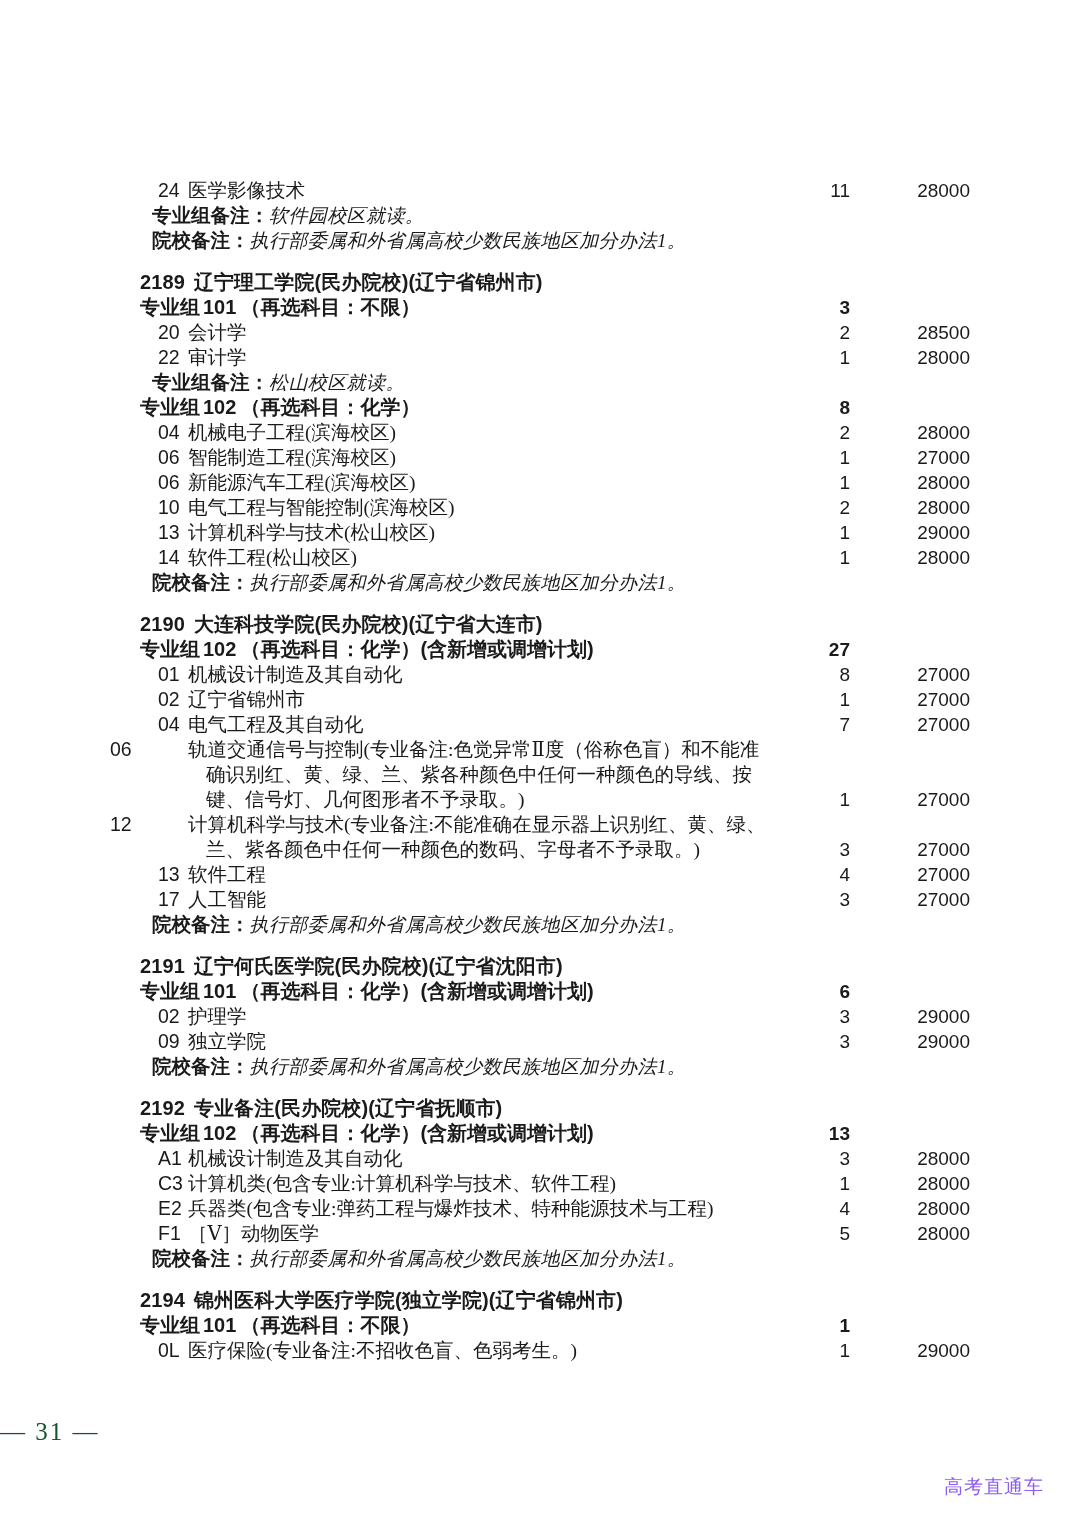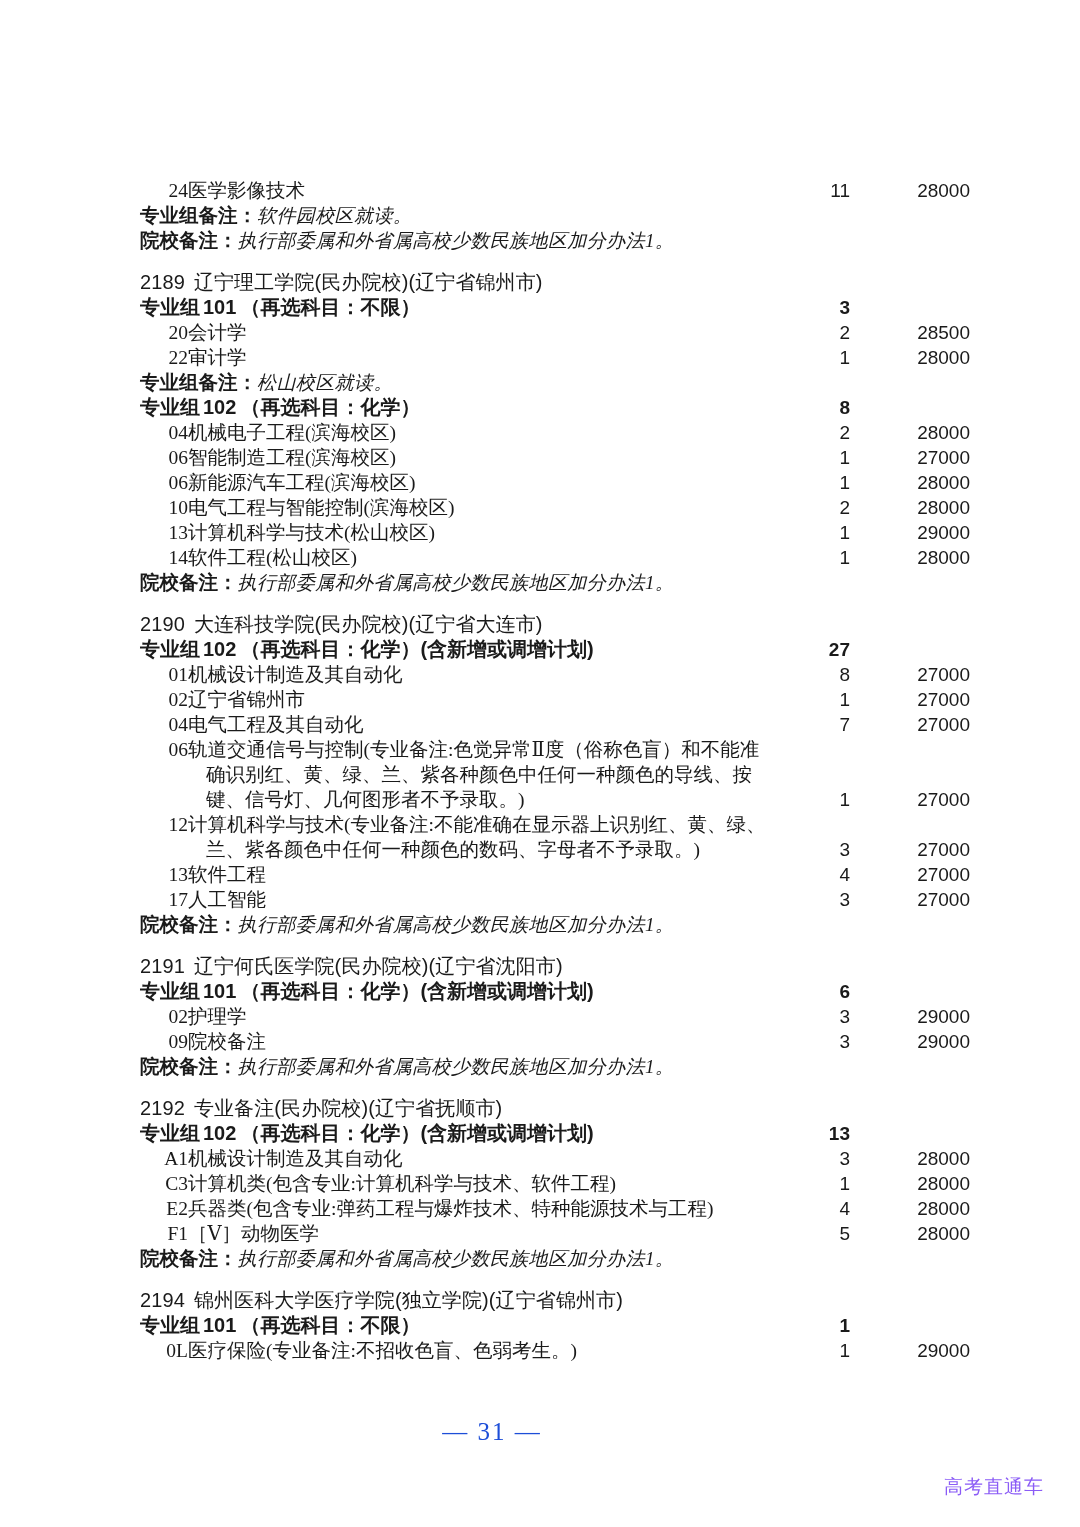--- a/index.html
+++ b/index.html
@@ -41,21 +41,21 @@
     text-align: right;
     font-family: Liberation Sans, sans-serif;
     font-size: 19px;
   }
   .col-plan { right: 120px; }
   .col-fee  { right: 0px; width: 74px; }
 
   
   .school {
     font-family: "Liberation Sans", "DejaVu Sans", sans-serif;
-    font-weight: normal;
+    font-weight: bold;
     font-size: 20px;
     letter-spacing: 0.1px;
   }
   .school .code { margin-right: 9px; }
 
   
   .group {
     font-family: "Liberation Sans", "DejaVu Sans", sans-serif;
     font-weight: bold;
     font-size: 20px;
@@ -67,36 +67,36 @@
   .prog {
     font-size: 19.5px;
   }
   .prog .txt {
     padding-left: 18px;
     text-indent: -0px;
   }
   .prog .pcode {
     display: inline-block;
     min-width: 30px;
-    font-family: Liberation Serif, serif;
-    text-align: right;
+    font-family: Liberation Sans, sans-serif;
   }
   .prog .pname {
     display: inline;
   }
   
   .prog.wrap .txt {
     padding-left: 66px;
     text-indent: -48px;
   }
 
   
   .note {
     font-size: 19.5px;
     line-height: 25px;
+    margin-left: 12px;
   }
   .note .lbl {
     font-family: "Liberation Sans", "DejaVu Sans", sans-serif;
     font-weight: bold;
     font-size: 19.5px;
   }
   .note .val {
     font-family: "Liberation Serif", "DejaVu Serif", serif;
     font-style: italic;
     font-size: 19px;
@@ -104,24 +104,24 @@
   }
 
   .gap { height: 17px; }
 
   
   .page-number {
     position: absolute;
     left: 0;
     right: 96px;
     top: 1418px;
-    text-align: center;
+    text-align: left;
     font-family: "Liberation Serif", "DejaVu Serif", serif;
     font-size: 25px;
-    color: #1d4ed8;
+    color: #14532d;
     letter-spacing: 2px;
   }
   .watermark {
     position: absolute;
     right: 36px;
     top: 1474px;
     font-family: "Liberation Sans", "DejaVu Sans", sans-serif;
     font-size: 19px;
     color: #8b5cf6;
     letter-spacing: 1px;
@@ -254,21 +254,21 @@
       <div class="row group">
         <span class="txt"><span>专业组</span><span class="gcode">101</span><span>（再选科目：化学）(含新增或调增计划)</span></span>
         <span class="col-num col-plan">6</span>
       </div>
       <div class="row prog">
         <span class="txt"><span class="pcode">02</span><span class="pname">护理学</span></span>
         <span class="col-num col-plan">3</span>
         <span class="col-num col-fee">29000</span>
       </div>
       <div class="row prog">
-        <span class="txt"><span class="pcode">09</span><span class="pname">院校备注</span></span>
+        <span class="txt"><span class="pcode">09</span><span class="pname">独立学院</span></span>
         <span class="col-num col-plan">3</span>
         <span class="col-num col-fee">29000</span>
       </div>
       <div class="row note">
         <span class="txt"><span class="lbl">院校备注：</span><span class="val">执行部委属和外省属高校少数民族地区加分办法1。</span></span>
       </div>
       <div class="gap"></div>
       <div class="row school">
         <span class="txt"><span class="code">2192</span><span>专业备注(民办院校)(辽宁省抚顺市)</span></span>
       </div>

